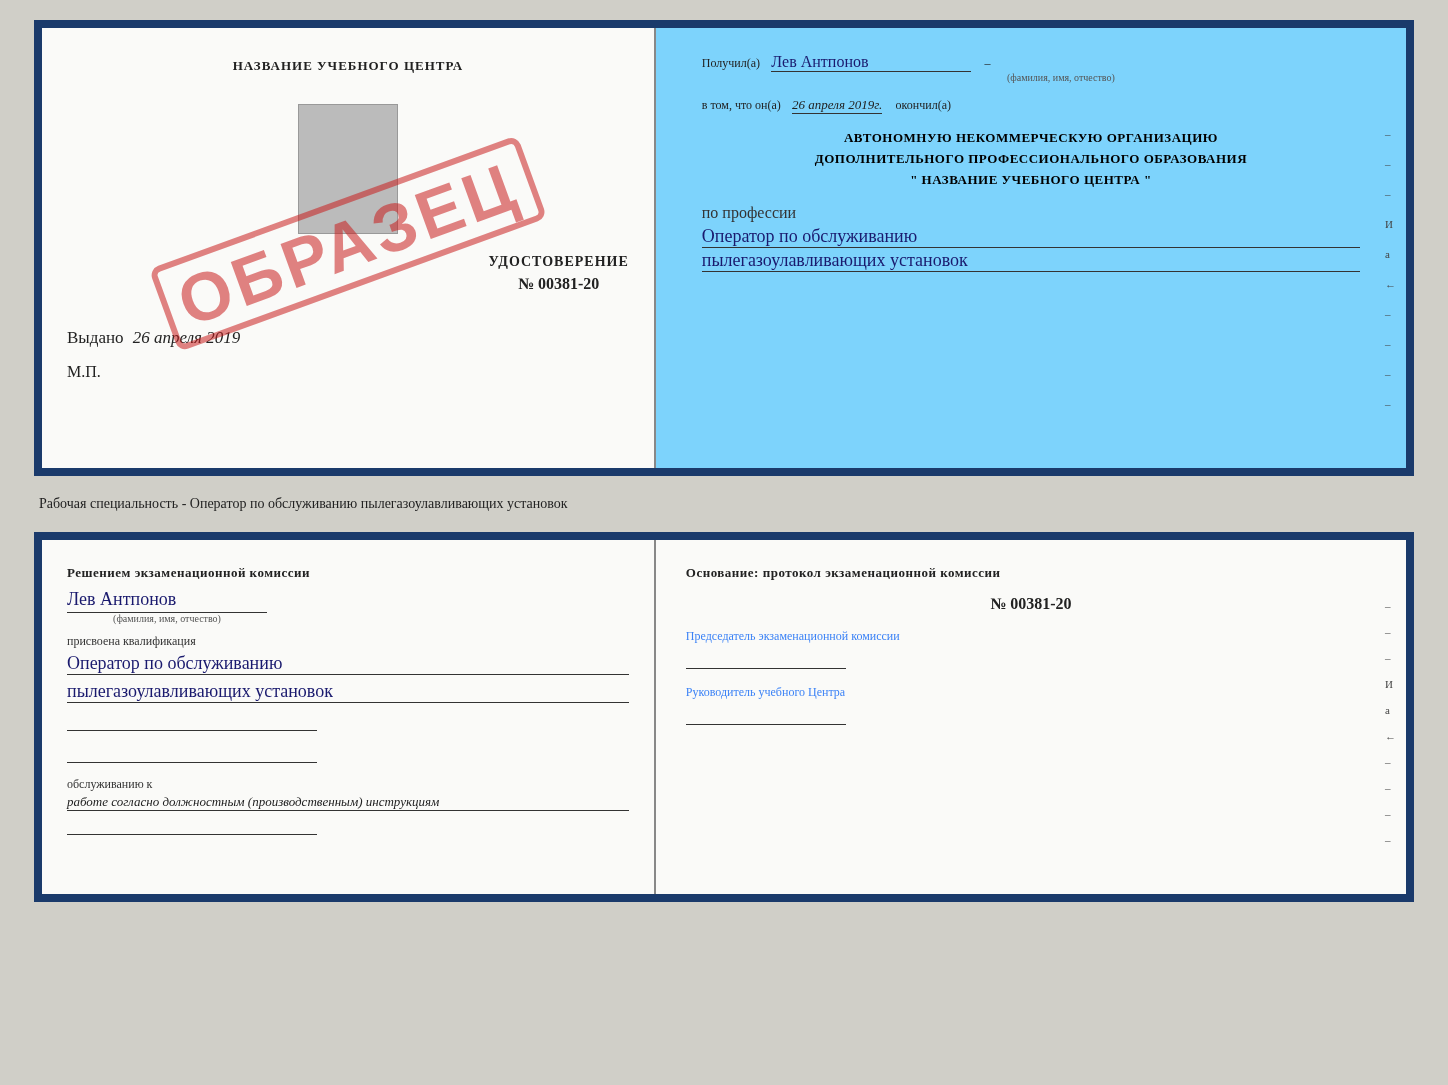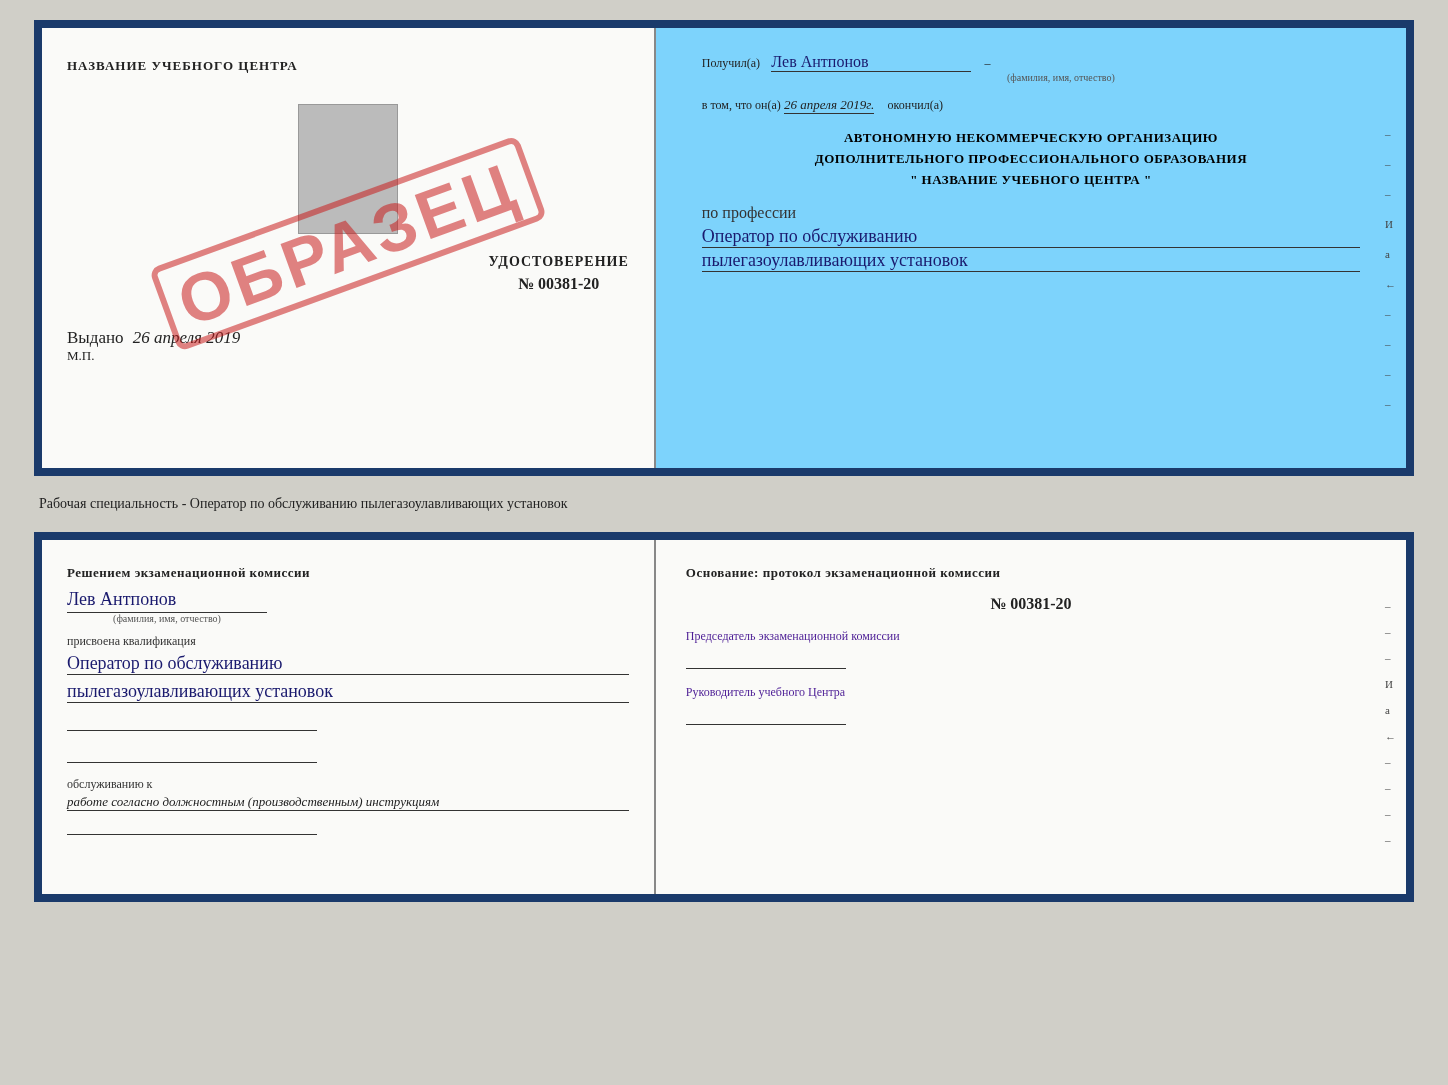--- a/index.html
+++ b/index.html
@@ -34,20 +34,21 @@
     }
 
     .doc-right {
       width: 55%;
       padding: 25px 46px;
       background: #7dd3fc;
       position: relative;
     }
 
     .center-title {
+      text-align: center;
       font-size: 13px;
       font-weight: bold;
       letter-spacing: 1px;
       text-transform: uppercase;
       color: #222;
       margin-bottom: 20px;
     }
 
     .cert-badge-area {
       display: flex;
@@ -82,21 +83,22 @@
       margin: 10px auto;
     }
 
     .issued-date {
       font-size: 17px;
       margin-top: 20px;
       color: #222;
     }
 
     .mp-label {
-      font-size: 13px;
+      font-size: 16px;
+      margin-top: 15px;
       color: #222;
     }
 
     
     .stamp-obrazets {
       position: absolute;
       top: 50%;
       left: 50%;
       transform: translate(-50%, -55%) rotate(-20deg);
       font-size: 68px;
@@ -279,21 +281,21 @@
       color: #222;
       margin-bottom: 18px;
     }
 
     .signature-block {
       margin-top: 14px;
     }
 
     .sig-label {
       font-size: 12px;
-      color: #4c1d95;
+      color: #3b82f6;
       line-height: 1.5;
     }
 
     .sig-line {
       border-bottom: 1px solid #333;
       width: 160px;
       height: 20px;
       display: block;
       margin-top: 4px;
       margin-bottom: 10px;
@@ -330,21 +332,21 @@
     <div class="right-field">
       <span class="label-text">Получил(а)</span>
       <span class="handwritten" style="margin-left:8px;">Лев Антпонов</span>
       <span style="margin-left:10px; font-size:12px;">–</span>
       <br>
       <span class="small-label" style="display:block; text-align:center; margin-left:60px;">(фамилия, имя, отчество)</span>
     </div>
 
     <div class="right-field" style="margin-top:8px;">
       <span class="label-text">в том, что он(а)</span>
-      <span class="underline-text" style="">26 апреля 2019г.</span>
+      <span class="underline-text" style="margin-left:8px;">26 апреля 2019г.</span>
       <span class="label-text" style="margin-left:10px;">окончил(а)</span>
     </div>
 
     <div class="org-block" style="margin-top:12px;">
       <div>АВТОНОМНУЮ НЕКОММЕРЧЕСКУЮ ОРГАНИЗАЦИЮ</div>
       <div>ДОПОЛНИТЕЛЬНОГО ПРОФЕССИОНАЛЬНОГО ОБРАЗОВАНИЯ</div>
       <div>" НАЗВАНИЕ УЧЕБНОГО ЦЕНТРА "</div>
     </div>
 
     <div style="position:absolute; right:10px; top:100px; display:flex; flex-direction:column; gap:18px; font-size:11px; color:#444;">

